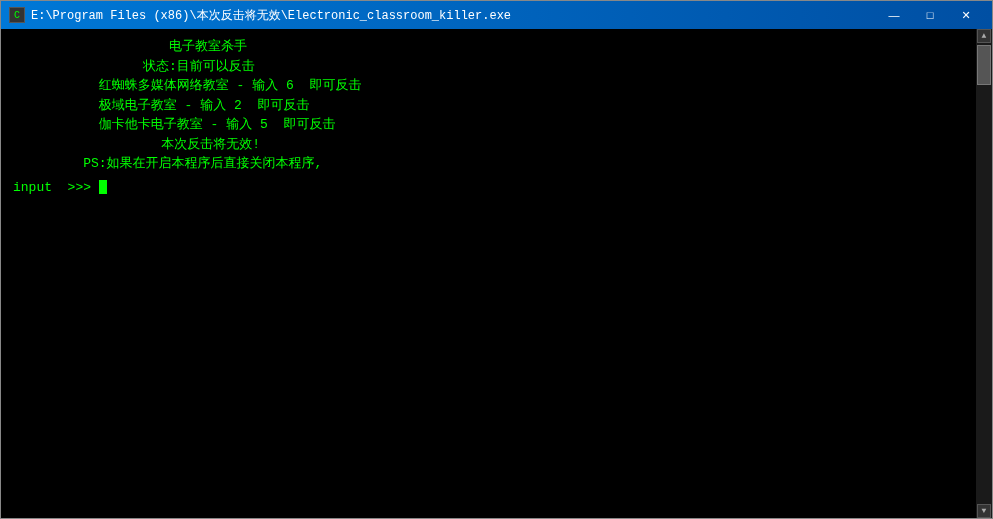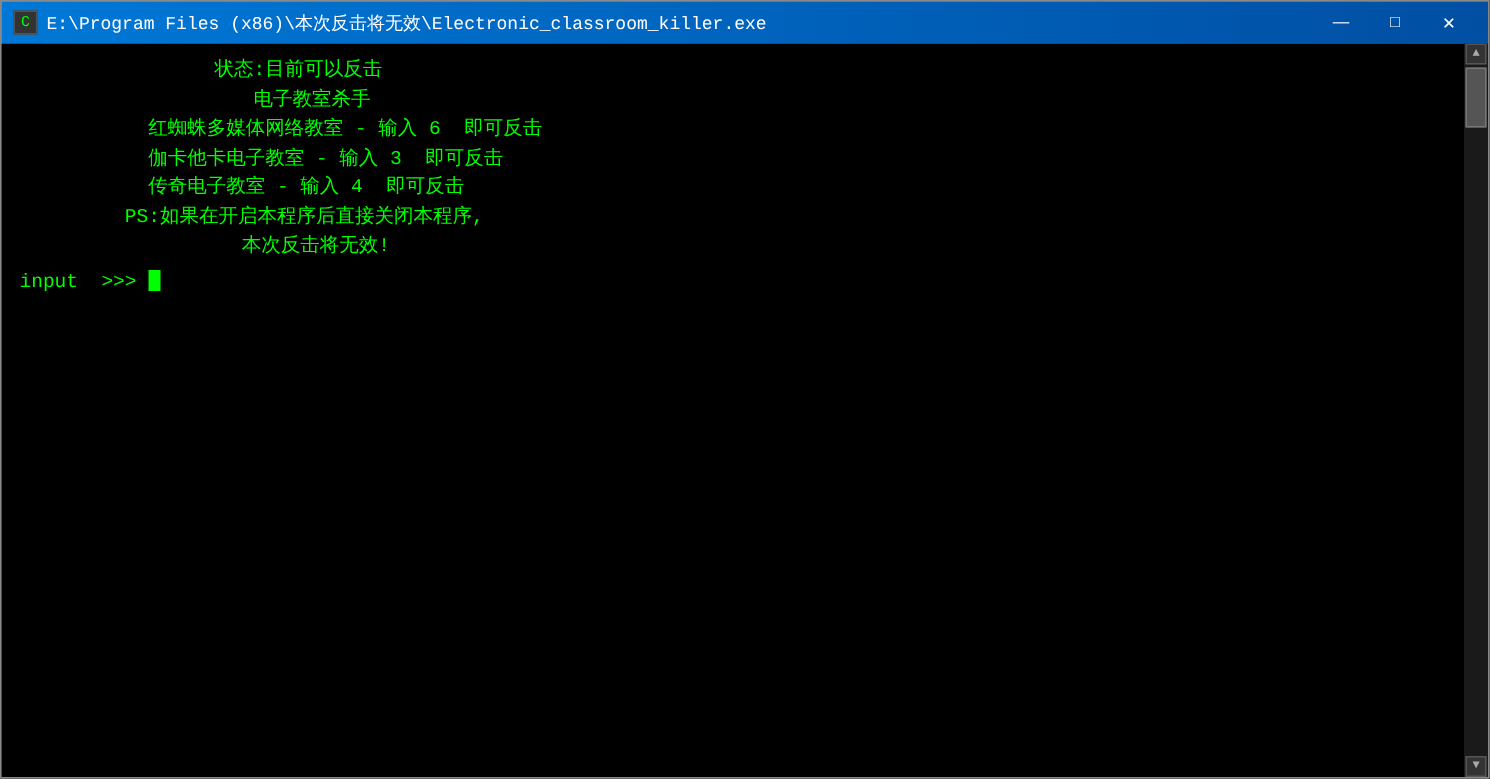--- a/index.html
+++ b/index.html
@@ -160,27 +160,27 @@
     </div>
     <div class="title-bar-controls">
       <button class="title-btn">—</button>
       <button class="title-btn">□</button>
       <button class="title-btn close">✕</button>
     </div>
   </div>
 
   <div class="console-area">
     <div class="console-content">
+      <div class="console-line">　　　　　　　　　　　　电子教室杀手</div>
       <div class="console-line">　　　　　　　　　　状态:目前可以反击</div>
-      <div class="console-line">　　　　　　　　　　　　电子教室杀手</div>
       <div class="console-line">           红蜘蛛多媒体网络教室 - 输入 6  即可反击</div>
-      <div class="console-line">           伽卡他卡电子教室 - 输入 3  即可反击</div>
-      <div class="console-line">           传奇电子教室 - 输入 4  即可反击</div>
+      <div class="console-line">           极域电子教室 - 输入 2  即可反击</div>
+      <div class="console-line">           伽卡他卡电子教室 - 输入 5  即可反击</div>
+      <div class="console-line">                   本次反击将无效!</div>
       <div class="console-line">         PS:如果在开启本程序后直接关闭本程序,</div>
-      <div class="console-line">                   本次反击将无效!</div>
     </div>
 
     <div class="input-line">
       <span class="input-prompt">input  &gt;&gt;&gt; </span>
       <span class="cursor"></span>
     </div>
 
     <div class="scrollbar">
       <div class="scrollbar-arrow">▲</div>
       <div style="flex:1; width:14px; position:relative;">

